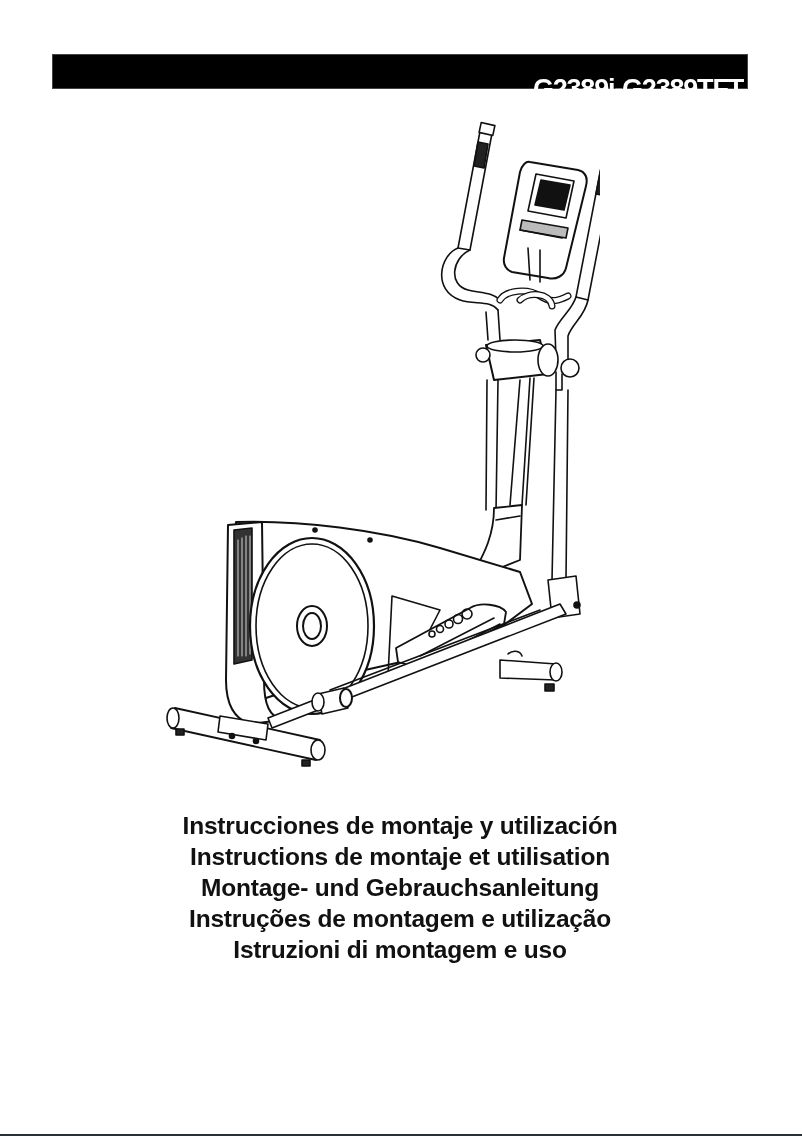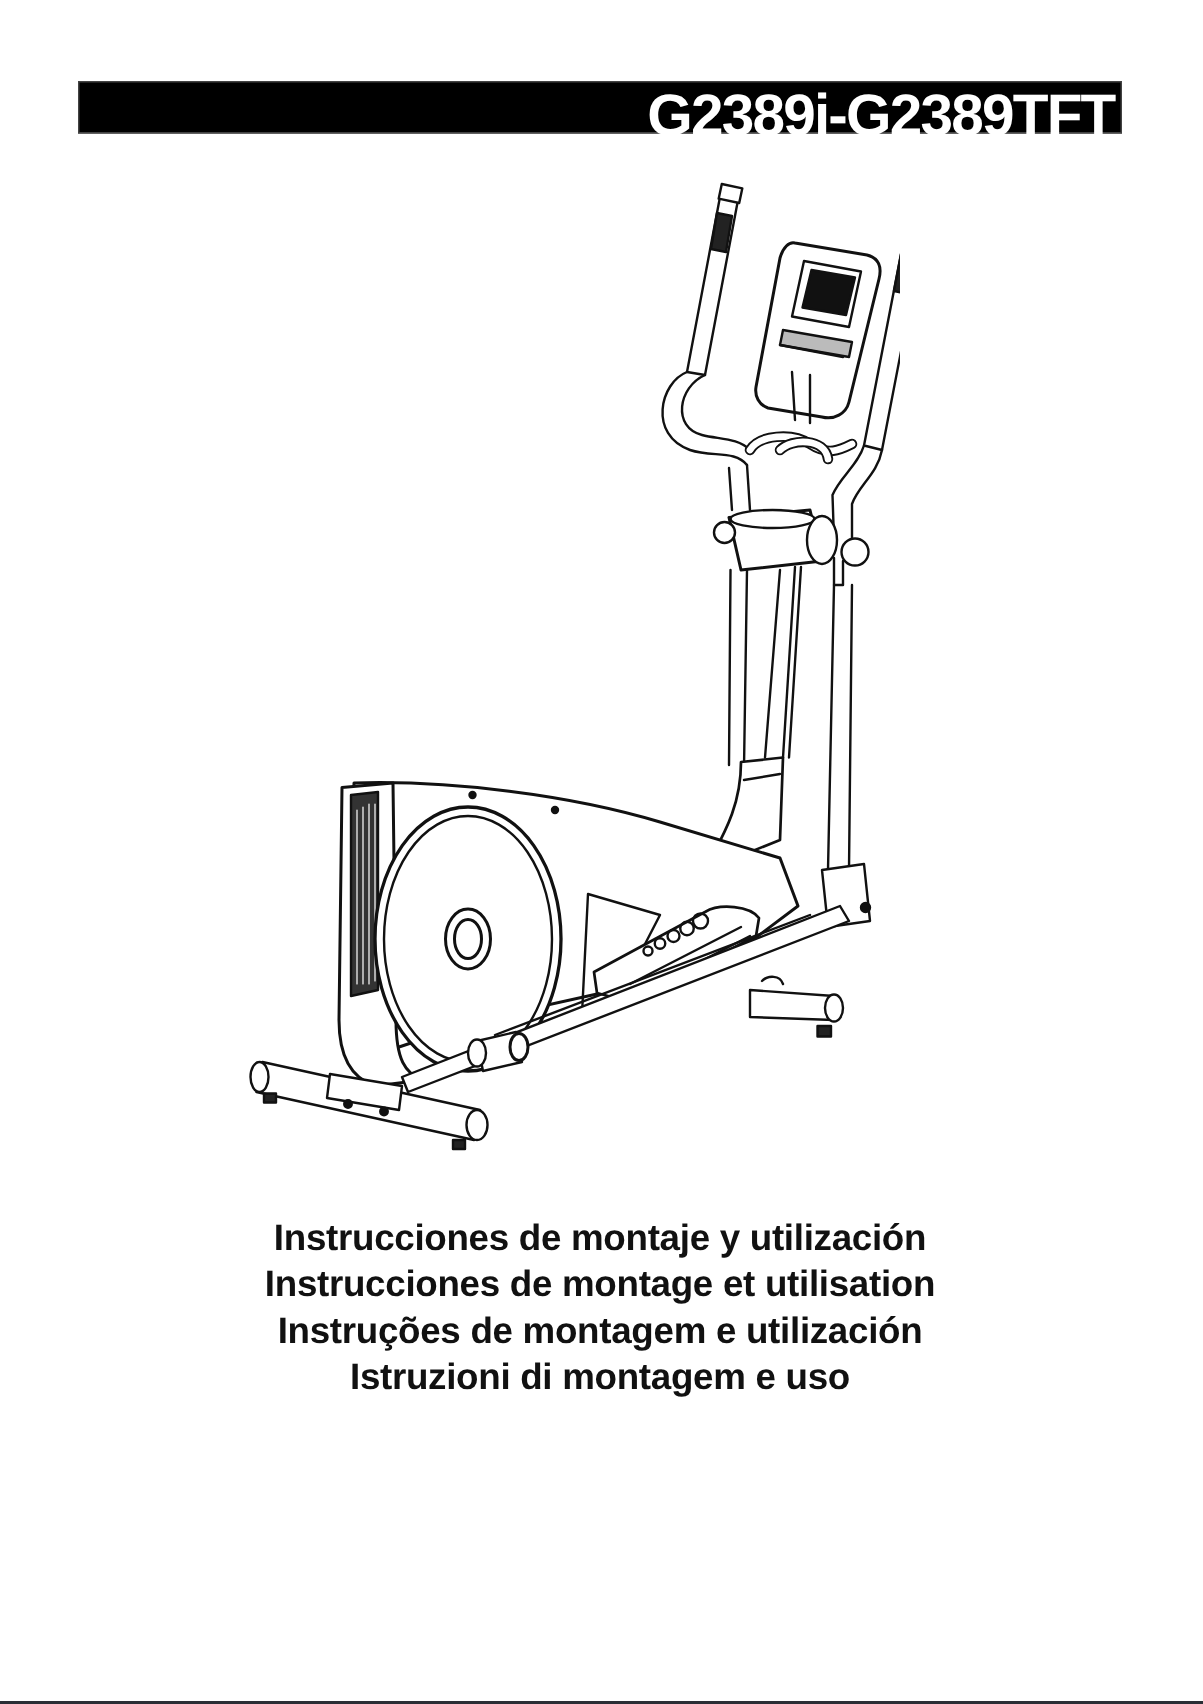--- a/index.html
+++ b/index.html
@@ -5,22 +5,22 @@
   html, body { margin: 0; padding: 0; }
   body {
     width: 802px; height: 1136px; background: #ffffff; position: relative; overflow: hidden;
     font-family: "Liberation Sans", sans-serif;
   }
   .model-bar {
     position: absolute; left: 52px; top: 54px; width: 696px; height: 35px;
     background: #000000; box-sizing: border-box; border: 1px solid #444;
   }
   .model-label {
-    position: absolute; right: 4px; top: 7px; color: #ffffff;
-    font-family: "Liberation Sans", sans-serif; font-weight: bold; font-size: 39px;
+    position: absolute; right: 4px; top: 18px; color: #ffffff;
+    font-family: "Liberation Sans", sans-serif; font-weight: bold; font-size: 27px;
     letter-spacing: -1.2px; line-height: 32px;
   }
   .illustration { position: absolute; left: 150px; top: 110px; width: 450px; height: 670px; }
   .titles {
     position: absolute; left: 100px; top: 810px; width: 600px; text-align: center;
   }
   .title-line {
     display: block; font-family: "Liberation Sans", sans-serif; font-weight: bold;
     font-size: 24.5px; line-height: 31px; color: #111111; letter-spacing: -0.2px;
   }
@@ -141,18 +141,19 @@
 
   <g>
     <path d="M318 694 L344 688 L348 708 L322 714 Z" fill="#fff"></path>
     <ellipse cx="346" cy="698" rx="6" ry="9" fill="#fff" stroke-width="2"></ellipse>
     <ellipse cx="318" cy="702" rx="6" ry="9" fill="#fff"></ellipse>
   </g>
 </svg>
 
 <div class="titles">
   <span class="title-line">Instrucciones de montaje y utilización</span>
-  <span class="title-line">Instrucciones de montage et utilisation</span>
-  <span class="title-line">Instruções de montagem e utilización</span>
+  <span class="title-line">Instructions de montaje et utilisation</span>
+  <span class="title-line">Montage- und Gebrauchsanleitung</span>
+  <span class="title-line">Instruções de montagem e utilização</span>
   <span class="title-line">Istruzioni di montagem e uso</span>
 </div>
 
 <div class="bottom-rule"></div>
 
 </body></html>

